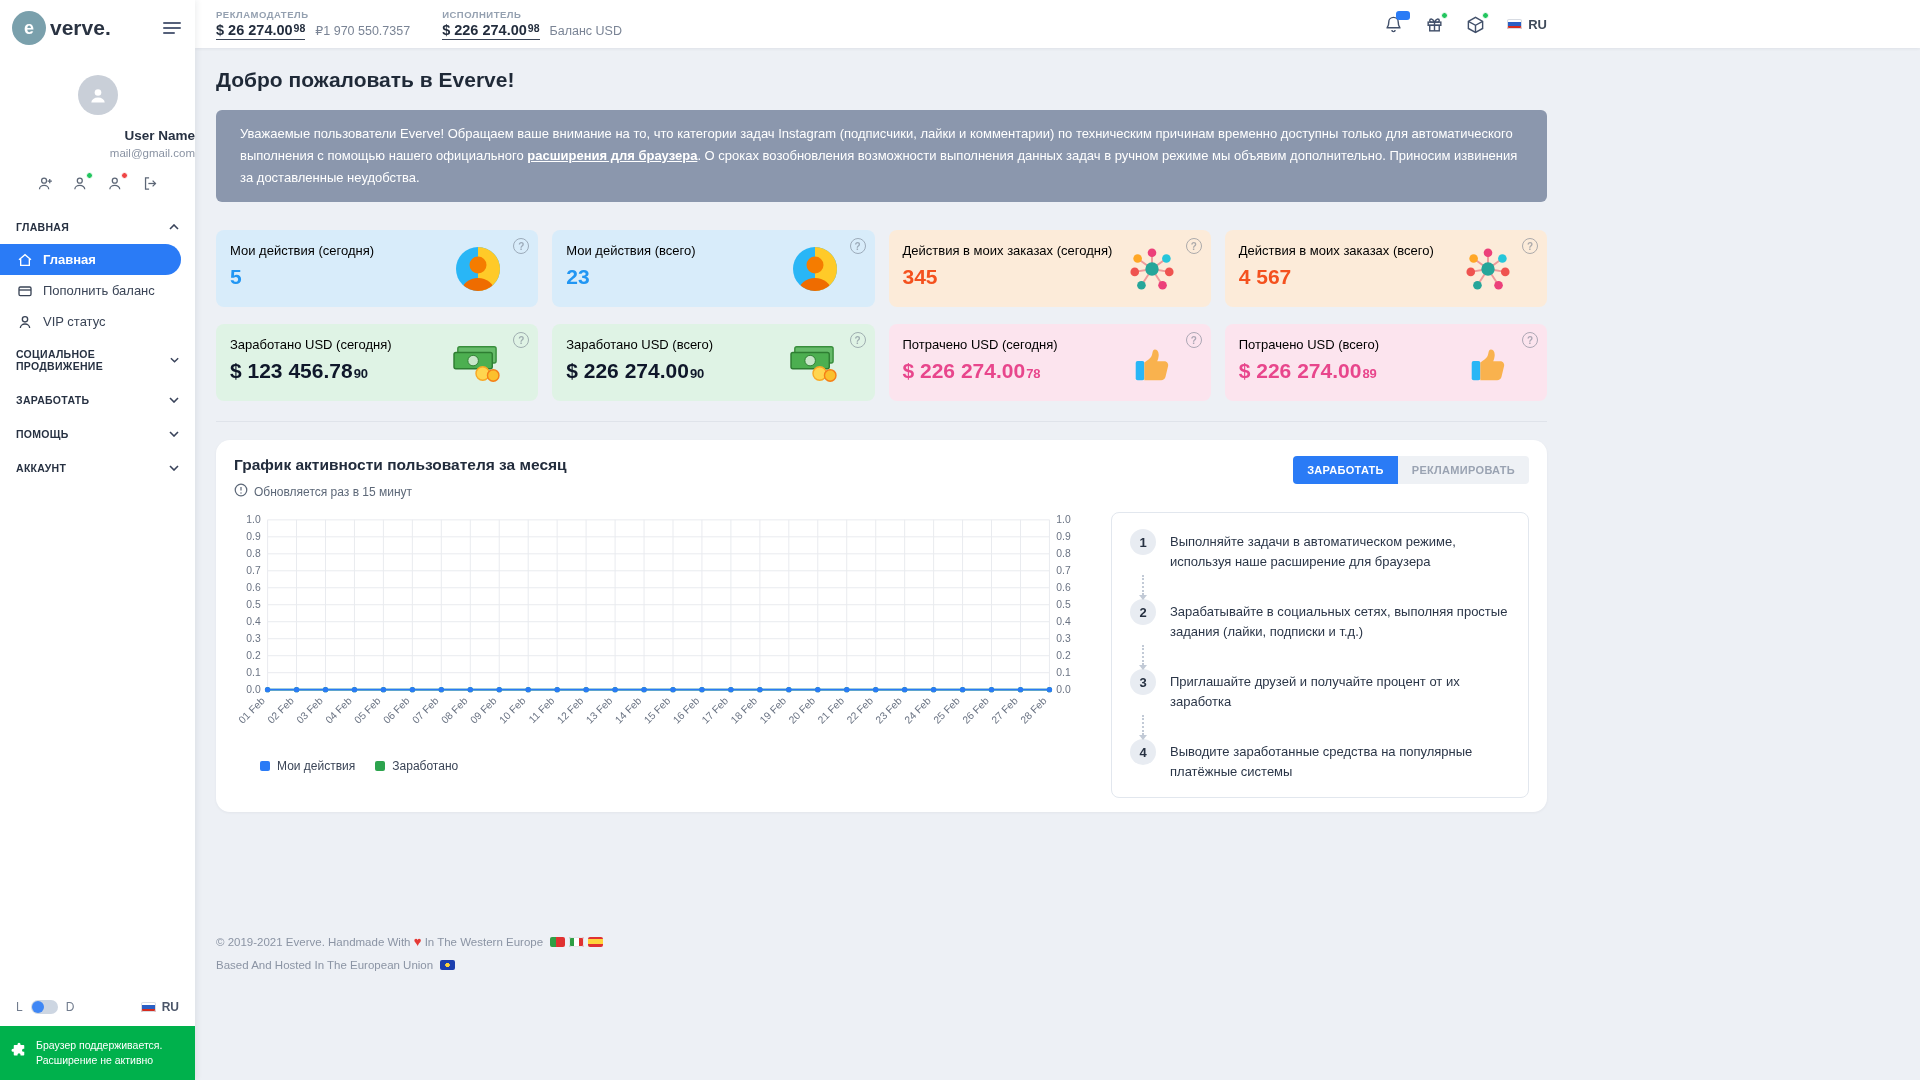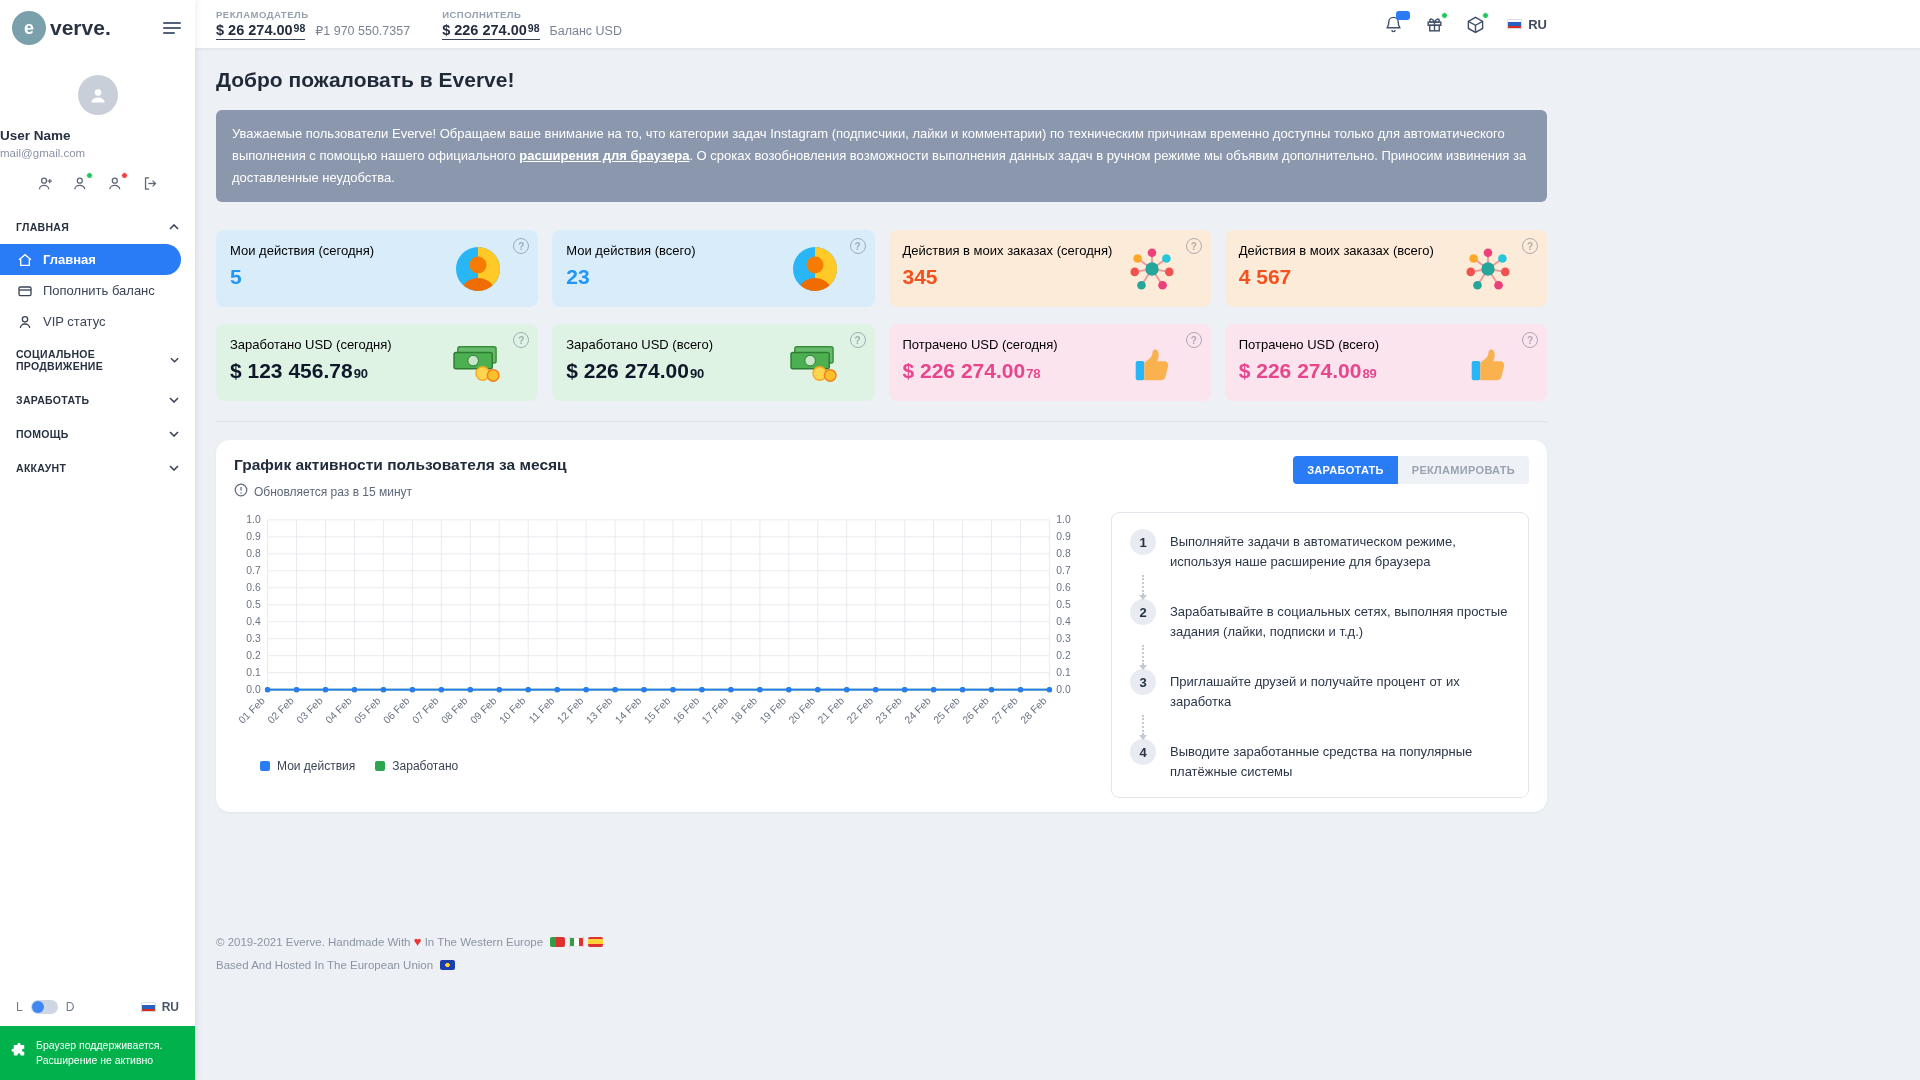--- a/index.html
+++ b/index.html
@@ -6,21 +6,21 @@
 html,body{width:1920px;height:1080px;}
 body{font-family:"Liberation Sans","DejaVu Sans",sans-serif;background:#edf0f5;color:#273142;font-size:13px;overflow:hidden;}
 .app{display:flex;width:1920px;height:1080px;}
 
 .sidebar{width:195px;background:#fff;display:flex;flex-direction:column;box-shadow:2px 0 6px rgba(30,40,60,.07);position:relative;z-index:5;flex-shrink:0;}
 .sidebar-head{display:flex;align-items:center;justify-content:space-between;padding:11px 14px 8px 12px;}
 .logo{display:flex;align-items:center;gap:4px;cursor:pointer;}
 .logo-mark{width:34px;height:34px;border-radius:50%;background:#7aa0ac;color:#fff;font-weight:bold;font-size:18px;display:flex;align-items:center;justify-content:center;}
 .logo-text{font-size:21px;font-weight:bold;color:#2a3342;}
 .hamburger{cursor:pointer;display:inline-flex;color:#55607a;}
-.user-block{text-align:left;margin-top:22px;}
+.user-block{text-align:right;margin-top:22px;}
 .avatar{width:40px;height:40px;border-radius:50%;background:#c9cfd8;margin:0 auto;display:flex;align-items:center;justify-content:center;cursor:pointer;}
 .user-name{margin-top:13px;font-size:13.5px;font-weight:bold;color:#273142;}
 .user-email{margin-top:4px;font-size:11.5px;color:#8a93a3;}
 .quick-icons{display:flex;justify-content:center;gap:18px;margin-top:16px;color:#5c6676;}
 .qi{position:relative;cursor:pointer;display:inline-flex;}
 .qi .dot,.ti .dot{position:absolute;top:-3px;right:-4px;width:7px;height:7px;border-radius:50%;border:1.5px solid #fff;}
 .dot.green{background:#22c55e;}
 .dot.red{background:#ef4444;}
 .nav{margin-top:18px;flex:0 0 auto;}
 .nav-group{display:flex;align-items:center;justify-content:space-between;padding:11px 16px;font-size:10.5px;font-weight:bold;color:#273142;letter-spacing:.3px;cursor:pointer;}
@@ -50,21 +50,21 @@
 .balance-usd{font-size:14.5px;font-weight:bold;color:#232d3d;border-bottom:1px solid #3a4456;padding-bottom:1px;}
 .balance-usd .frac{font-size:10.5px;position:relative;top:-3px;margin-left:1px;}
 .balance-sub{font-size:12.5px;color:#7a8495;}
 .top-icons{margin-left:auto;display:flex;align-items:center;gap:22px;color:#42506a;}
 .ti{position:relative;display:inline-flex;cursor:pointer;}
 .ti .badge{position:absolute;top:-4px;right:-7px;background:#2a7bf6;border-radius:3px;width:14px;height:9px;}
 .lang-top{display:inline-flex;align-items:center;gap:6px;font-size:13px;font-weight:bold;color:#3f4a5a;cursor:pointer;}
 
 .content{padding:0 0 0 21px;overflow:hidden;}
 .page-title{font-size:21px;font-weight:bold;color:#1f2937;margin:20px 0 18px;}
-.notice{width:1331px;background:#8b97ad;border-radius:6px;color:#fff;padding:13px 16px;font-size:13px;line-height:1.7;}
+.notice{width:1331px;background:#8b97ad;border-radius:6px;color:#fff;padding:13px 24px;font-size:13px;line-height:1.7;}
 .notice-link{color:#fff;font-weight:bold;text-decoration:underline;cursor:pointer;}
 .cards{width:1331px;display:grid;grid-template-columns:repeat(4,1fr);gap:17px 14px;margin-top:28px;}
 .card{border-radius:8px;padding:13px 14px;position:relative;height:77px;}
 .card.blue{background:#d8ecfa;}  .card.blue .card-value{color:#2196f3;}
 .card.orange{background:#fcebd9;}.card.orange .card-value{color:#f4511e;}
 .card.green{background:#dff3e5;} .card.green .card-value{color:#0f172a;}
 .card.pink{background:#fce4ee;}  .card.pink .card-value{color:#e8468c;}
 .card-label{font-size:13px;color:#000000;padding-right:24px;}
 .card-value{font-size:21px;font-weight:bold;margin-top:7px;}
 .card-value .suf{font-size:13px;margin-left:1px;}

